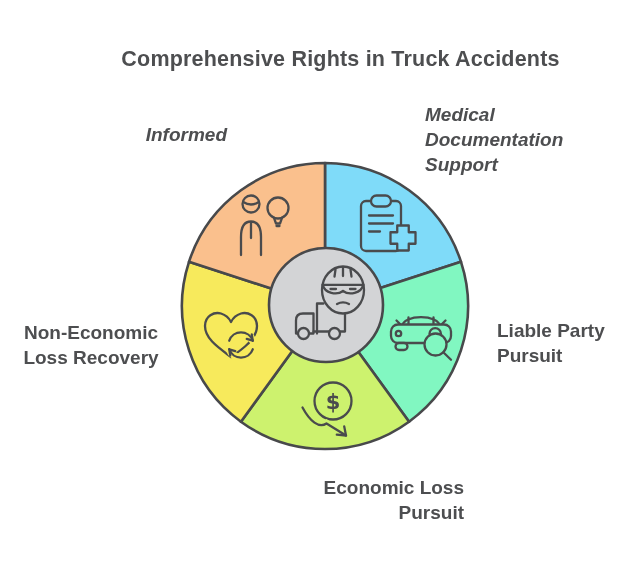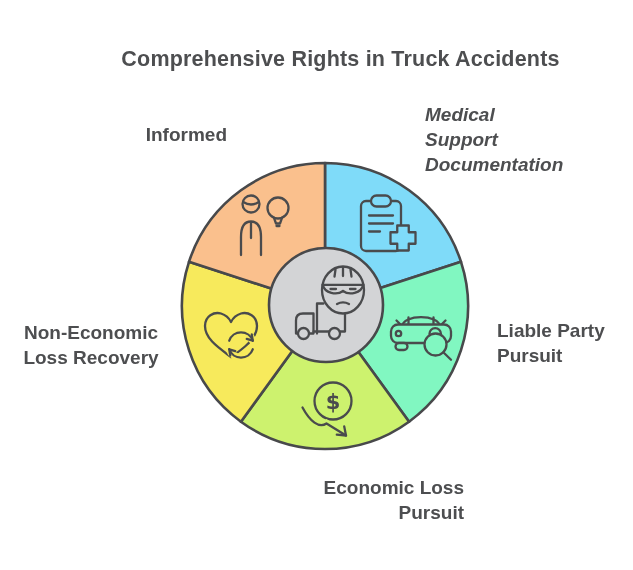--- a/index.html
+++ b/index.html
@@ -1,21 +1,21 @@
 <!DOCTYPE html>
 <html><head>
 <meta charset="utf-8">
 <style>
   html,body{margin:0;padding:0;}
   body{width:633px;height:570px;background:#ffffff;font-family:"Liberation Sans",sans-serif;overflow:hidden;}
   .stage{position:relative;width:633px;height:570px;background:#ffffff;}
   .title{position:absolute;left:0;top:47px;width:633px;text-align:center;
          font-size:21.5px;font-weight:700;letter-spacing:.2px;color:#4d4e50;margin-left:24px;}
   .lbl{position:absolute;font-size:19px;font-weight:600;line-height:25px;color:#4d4e50;}
-  .lbl-informed{right:406px;top:122px;text-align:right;width:220px;}
+  .lbl-informed{right:406px;top:122px;text-align:right;width:220px;font-style:italic;}
   .lbl-medical{left:425px;top:102px;text-align:left;width:190px;font-style:italic;}
   .lbl-liable{left:497px;top:318px;text-align:left;width:140px;}
   .lbl-noneco{left:-19px;top:320px;text-align:center;width:220px;}
   .lbl-economic{left:204px;top:475px;text-align:right;width:260px;}
   .wheel{position:absolute;left:175px;top:156px;}
   .wedge{stroke:#48494b;stroke-width:2.6;stroke-linejoin:round;}
   .ink{fill:none;stroke:#4a4b4d;stroke-width:2.3;stroke-linecap:round;stroke-linejoin:round;}
   .ink-fill{stroke:#4a4b4d;stroke-width:2.3;stroke-linecap:round;stroke-linejoin:round;}
   .erase{fill:none;stroke-width:7.5;stroke-linecap:round;}
   .dollar{font-family:"DejaVu Sans",sans-serif;font-weight:700;font-size:21px;fill:#4a4b4d;stroke:none;}
@@ -25,22 +25,22 @@
 
 <div class="stage">
 
   <div class="title">Comprehensive Rights in Truck Accidents</div>
 
   <div class="lbl lbl-informed">
     <div>Informed</div>
   </div>
   <div class="lbl lbl-medical">
     <div>Medical</div>
+    <div>Documentation</div>
     <div>Support</div>
-    <div>Documentation</div>
   </div>
   <div class="lbl lbl-liable">
     <div>Liable Party</div>
     <div>Pursuit</div>
   </div>
   <div class="lbl lbl-noneco">
     <div>Non-Economic</div>
     <div>Loss Recovery</div>
   </div>
   <div class="lbl lbl-economic">

